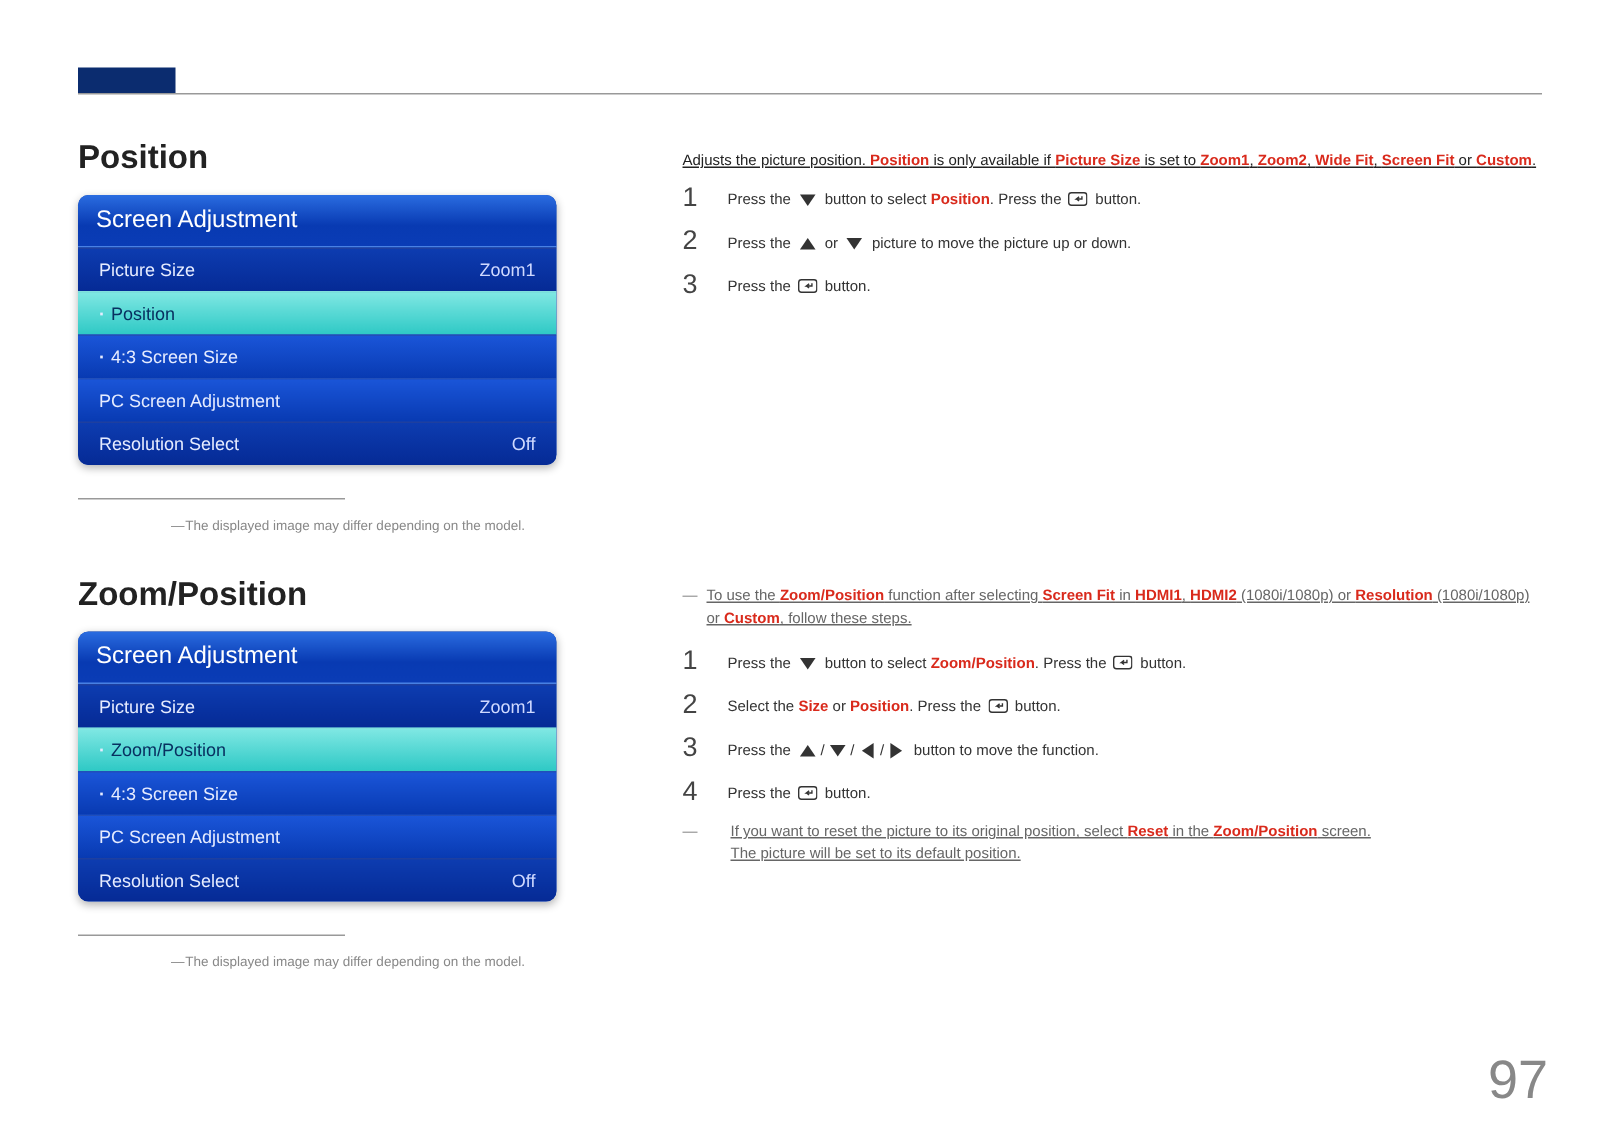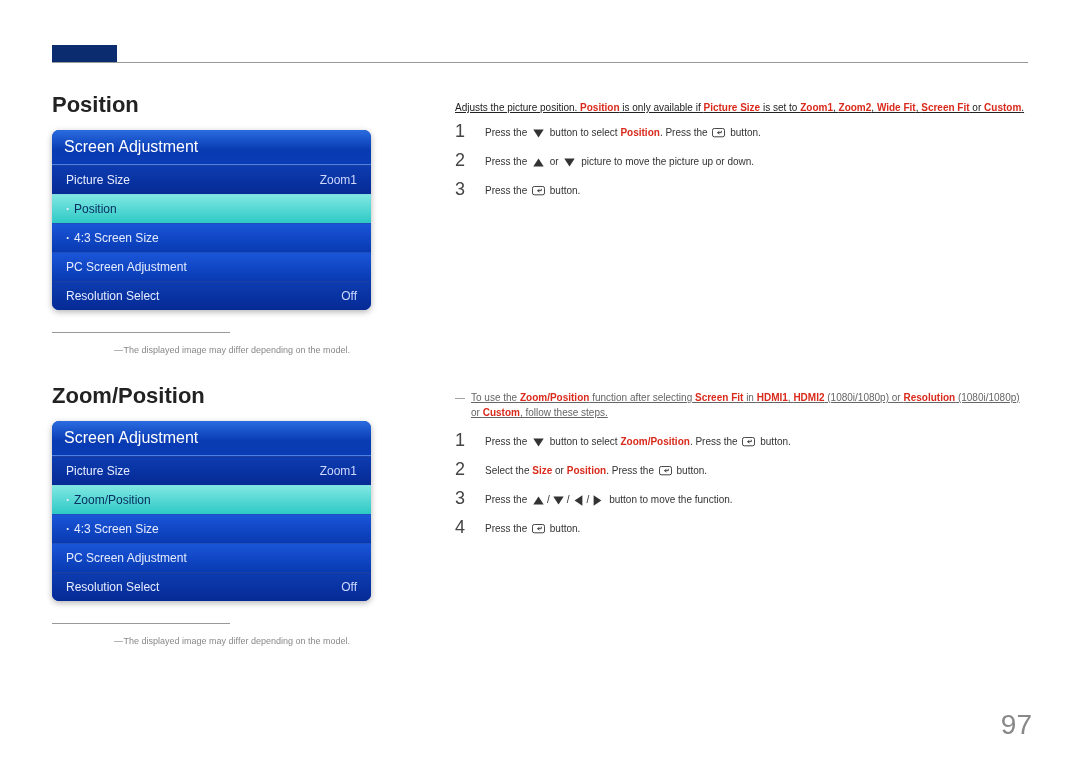--- a/index.html
+++ b/index.html
@@ -155,21 +155,21 @@
     justify-content: center;
     width: 13px;
     height: 13px;
     vertical-align: middle;
     margin: 0 2px;
   }
   .page-num {
     position: absolute;
     right: 48px;
     bottom: 22px;
-    font-size: 28px;
+    font-size: 36px;
     font-weight: 300;
     color: #888;
   }
 </style>
 </head>
 <body>
 
 <div class="topbar-accent"></div>
 <div class="topbar"></div>
 
@@ -328,15 +328,19 @@
       <span>
         <span>Press the </span><span class="icon">
             <svg viewBox="0 0 14 10">
               <rect x="0.5" y="0.5" width="13" height="9" rx="2" fill="none" stroke="#333"></rect>
               <path d="M10 3 v2 h-4 l2 -1.5 M6 5 l2 1.5" fill="none" stroke="#333" stroke-width="1"></path>
             </svg>
           </span><span> button.</span>
       </span>
     </li>
   </ol>
+  <p class="note" style="padding-left:32px">
+    <span>If you want to reset the picture to its original position, select </span><b class="red">Reset</b><span> in the </span><b class="red">Zoom/Position</b><span> screen.</span><br>
+    <span>The picture will be set to its default position.</span>
+  </p>
 </div>
 
 <div class="page-num">97</div>
 
 </body></html>

